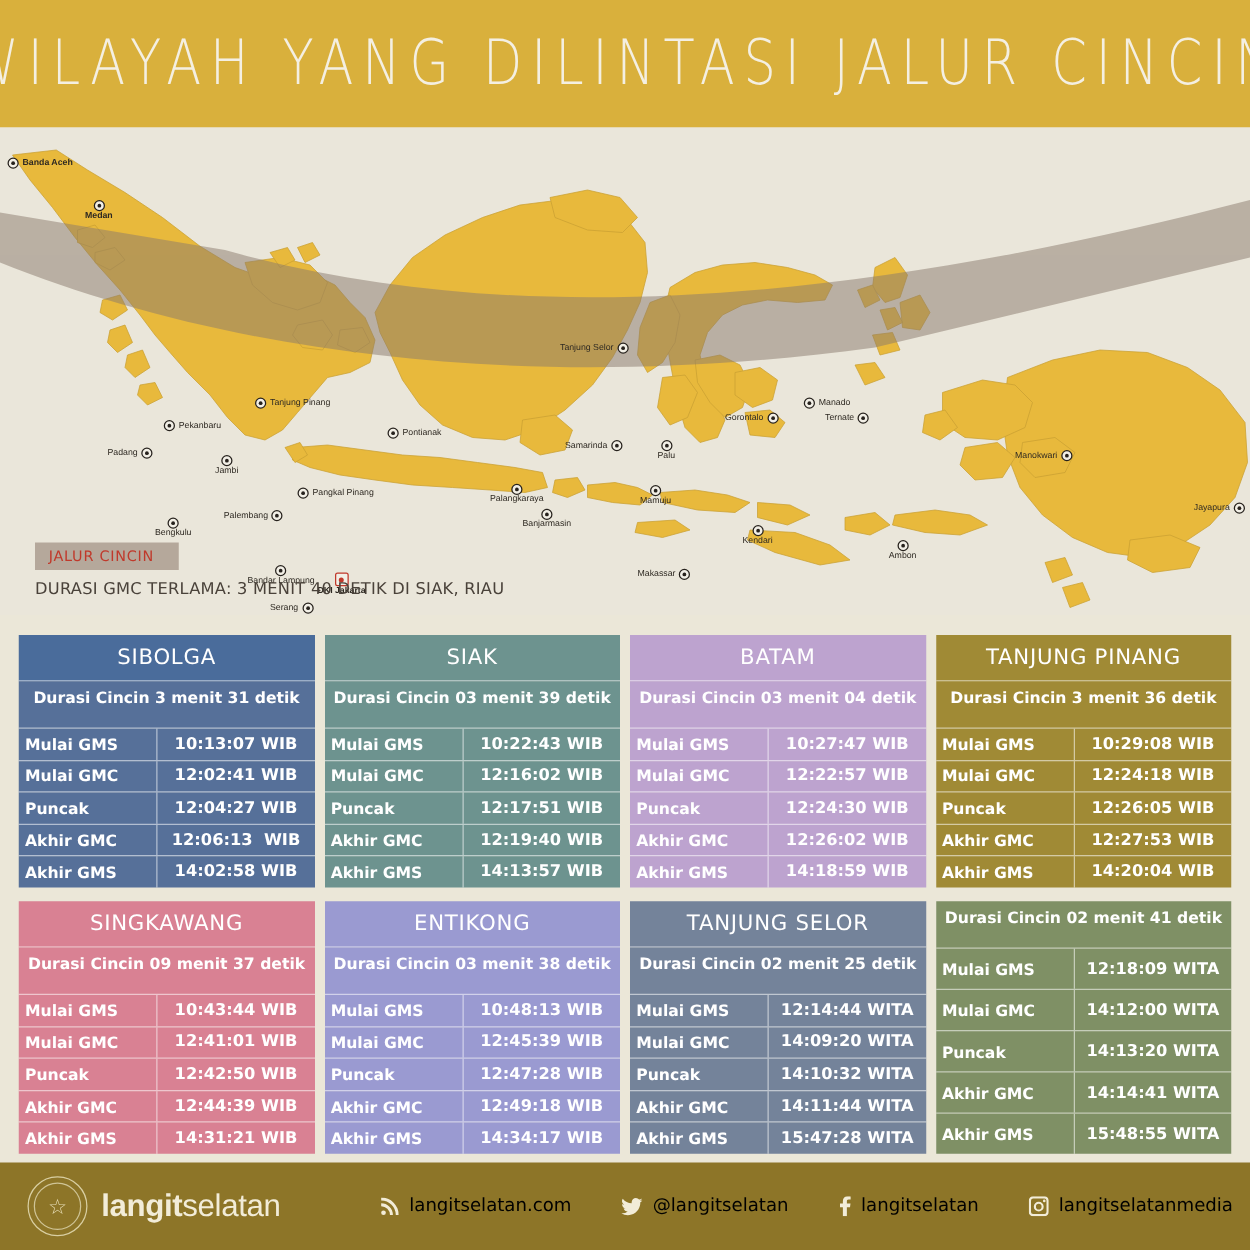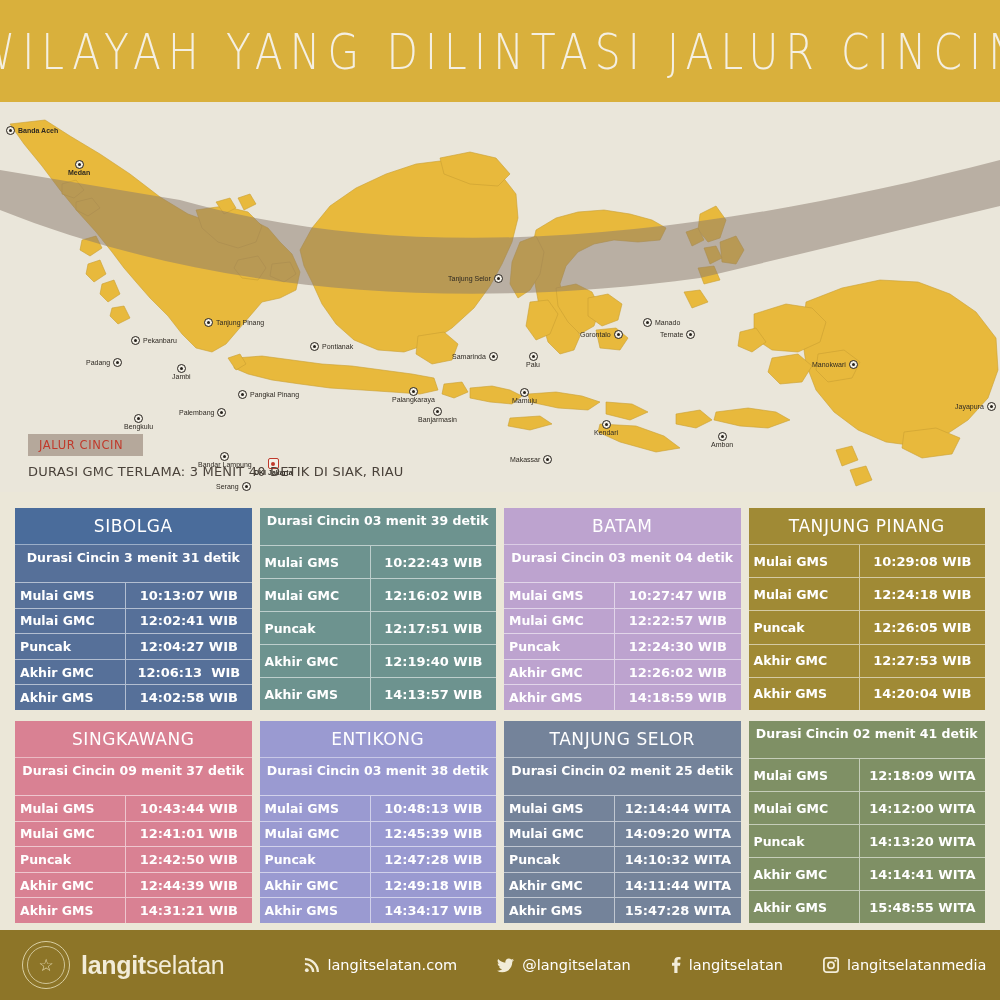--- a/index.html
+++ b/index.html
@@ -128,21 +128,21 @@
   .brand-seal::before {
     content:""; position:absolute; left:4px; top:4px; right:4px; bottom:4px;
     border-radius:50%; border:1px solid #cfc496;
   }
   .seal-glyph { font-size:17px; color:#e6dcb4; line-height:1; }
   .brand-word { font-size:25px; color:#f2ecd8; letter-spacing:-0.3px; }
   .brand-word b { font-weight:bold; }
   .brand-word span { font-weight:300; }
 
   .socials { display:flex; align-items:center; margin-left:80px; gap:40px; }
-  .social { display:flex; align-items:center; gap:8px; color:#ffffff; font-size:14.5px;
+  .social { display:flex; align-items:center; gap:8px; color:#000000; font-size:14.5px;
             font-family:"DejaVu Sans", sans-serif; white-space:nowrap; }
   .social svg { flex:0 0 auto; }
 </style>
 </head>
 <body>
 
 <div id="page">
 
   <div class="header">
     <div class="header-title">WILAYAH YANG DILINTASI JALUR CINCIN</div>
@@ -381,20 +381,21 @@
             <div class="row-value">12:06:13  WIB</div>
           </div>
         <div class="card-row" style="background: rgb(86, 112, 153);">
             <div class="row-label">Akhir GMS</div>
             <div class="row-value">14:02:58 WIB</div>
           </div>
       </div>
     </div>
 
     <div class="card">
+      <div class="card-title" style="background: rgb(109, 147, 143);">SIAK</div>
       <div class="card-sub" style="background: rgb(109, 147, 143);">Durasi Cincin 03 menit 39 detik</div>
       <div class="card-rows">
         <div class="card-row" style="background: rgb(109, 147, 143);">
             <div class="row-label">Mulai GMS</div>
             <div class="row-value">10:22:43 WIB</div>
           </div>
         <div class="card-row" style="background: rgb(109, 147, 143);">
             <div class="row-label">Mulai GMC</div>
             <div class="row-value">12:16:02 WIB</div>
           </div>
@@ -435,20 +436,21 @@
           </div>
         <div class="card-row" style="background: rgb(189, 163, 207);">
             <div class="row-label">Akhir GMS</div>
             <div class="row-value">14:18:59 WIB</div>
           </div>
       </div>
     </div>
 
     <div class="card">
       <div class="card-title" style="background: rgb(160, 138, 53);">TANJUNG PINANG</div>
+      <div class="card-sub" style="background: rgb(160, 138, 53);">Durasi Cincin 3 menit 36 detik</div>
       <div class="card-rows">
         <div class="card-row" style="background: rgb(160, 138, 53);">
             <div class="row-label">Mulai GMS</div>
             <div class="row-value">10:29:08 WIB</div>
           </div>
         <div class="card-row" style="background: rgb(160, 138, 53);">
             <div class="row-label">Mulai GMC</div>
             <div class="row-value">12:24:18 WIB</div>
           </div>
         <div class="card-row" style="background: rgb(160, 138, 53);">

